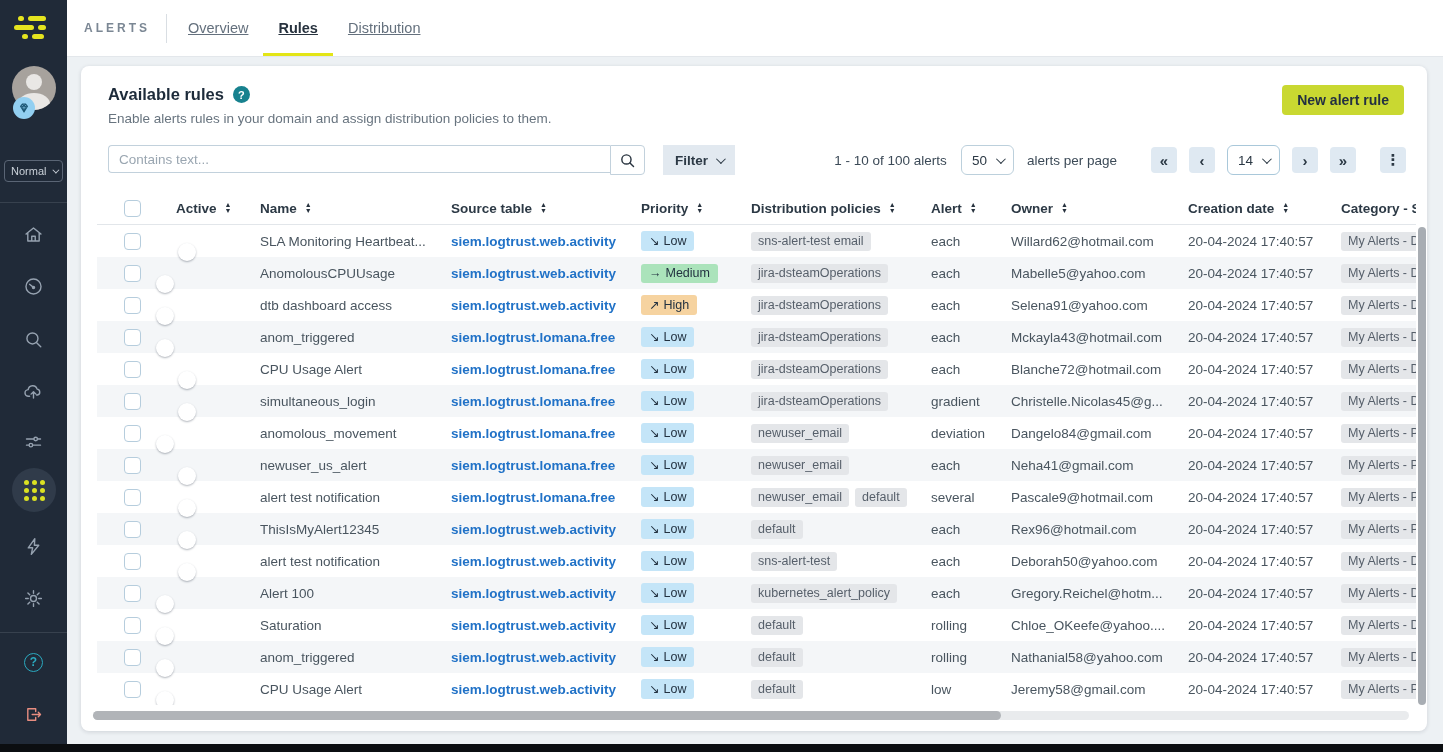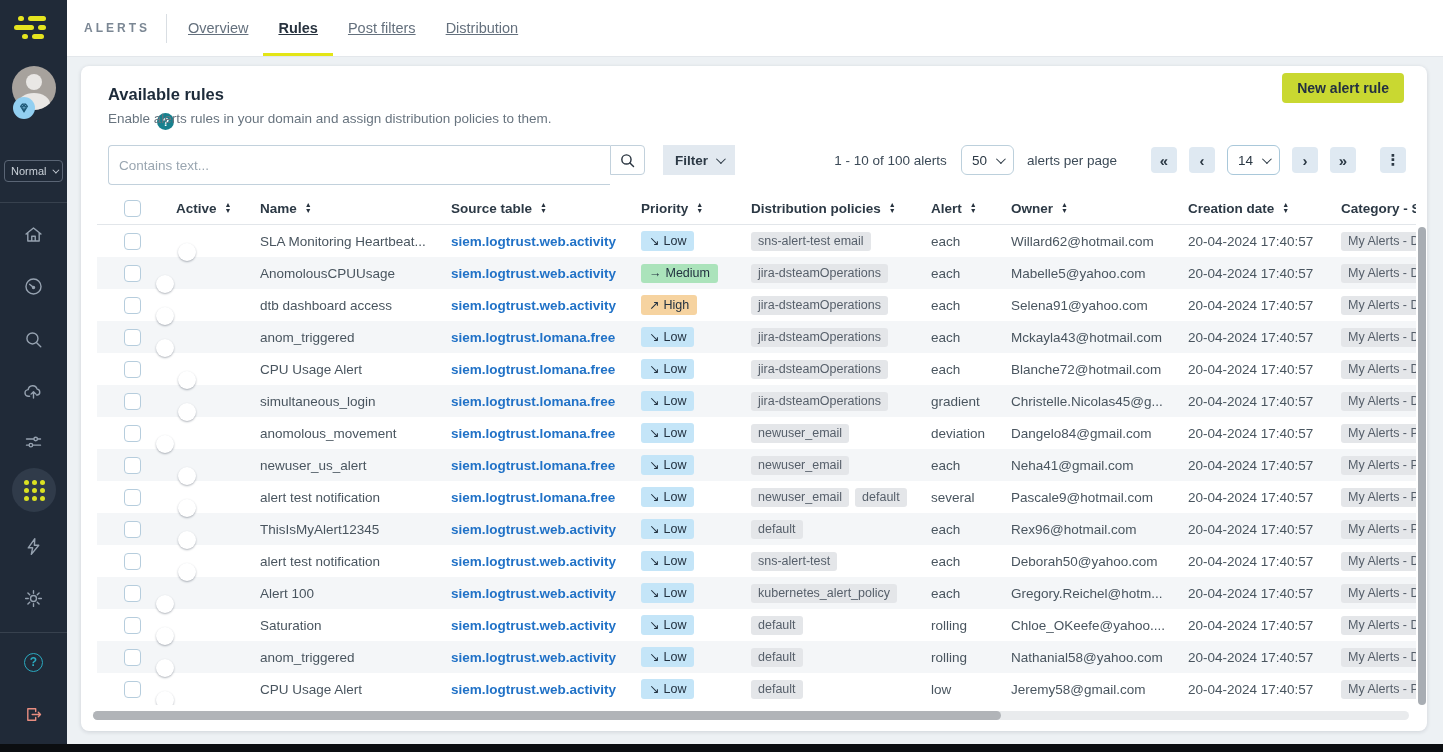--- a/index.html
+++ b/index.html
@@ -33,30 +33,30 @@
   
   .topbar { position:absolute; left:67px; top:0; right:0; height:57px; background:#ffffff; border-bottom:1px solid #e3e7eb; display:flex; align-items:stretch; z-index:4; }
   .section-label { display:flex; align-items:center; margin-left:17px; font-size:12px; font-weight:bold; letter-spacing:3px; color:#7b8794; }
   .topbar-divider { width:1px; background:#d9dee3; margin:14px 0 13px 16px; }
   .tabs { display:flex; align-items:stretch; margin-left:6px; }
   .tab { display:flex; align-items:center; padding:0 15px; font-size:14.5px; color:#64707d; cursor:pointer; border-bottom:3px solid transparent; padding-top:3px;text-decoration:underline; }
   .tab.active { color:#27323e; font-weight:bold; border-bottom-color:#e3e516; }
 
   
   .card { position:absolute; left:81px; top:66px; width:1346px; height:665px; background:#ffffff; border-radius:8px; box-shadow:0 1px 4px rgba(20,30,50,.14); }
-  .card-title-row { position:absolute; left:27px; top:19px; display:flex; align-items:center; gap:9px;flex-direction:column; }
+  .card-title-row { position:absolute; left:27px; top:19px; display:flex; align-items:center; gap:9px; }
   .card-title { font-size:16.5px; font-weight:bold; color:#1d2b3a; }
   .help-badge { width:17px; height:17px; border-radius:50%; background:#17818e; color:#fff; font-size:11px; font-weight:bold; display:flex; align-items:center; justify-content:center; }
   .card-subtitle { position:absolute; left:27px; top:45px; font-size:13.5px; color:#68747f; }
-  .new-alert-btn { position:absolute; right:23px; top:7px; height:30px; background:#c9d831; border:none; border-radius:4px; color:#233041; font-weight:bold; font-size:14px; padding:0 15px; font-family:inherit; cursor:pointer; }
+  .new-alert-btn { position:absolute; right:23px; top:19px; height:30px; background:#c9d831; border:none; border-radius:4px; color:#233041; font-weight:bold; font-size:14px; padding:0 15px; font-family:inherit; cursor:pointer; }
 
   
   .toolbar { position:absolute; left:0; right:0; top:79px; height:30px; display:flex; align-items:center; padding:0 21px 0 27px; }
   .search-wrap { display:flex; height:30px; }
-  .search-input { width:502px; height:40px; border:1px solid #c2d1dc; border-right:none; border-radius:4px 0 0 4px; padding:7px 10px; font-size:13.5px; color:#44505c; font-family:inherit; }
+  .search-input { width:502px; height:22px; border:1px solid #c2d1dc; border-right:none; border-radius:4px 0 0 4px; padding:13px 10px; font-size:13.5px; color:#44505c; font-family:inherit; }
   .search-input::placeholder { color:#9aa6b1; }
   .search-btn { width:35px; height:30px; border:1px solid #c2d1dc; border-radius:0 4px 4px 0; background:#fff; display:flex; align-items:center; justify-content:center; cursor:pointer; }
   .search-btn svg { width:17px; height:17px; stroke:#27323e; fill:none; stroke-width:2; stroke-linecap:round; }
   .filter-btn { margin-left:18px; height:30px; background:#e2e9f0; border:none; border-radius:0; padding:0 12px; display:flex; align-items:center; gap:8px; font-size:13.5px; font-weight:bold; color:#2c3945; font-family:inherit; cursor:pointer; }
   .chev { width:7px; height:7px; border-right:1.8px solid #2c3945; border-bottom:1.8px solid #2c3945; transform:rotate(45deg) translateY(-2px); }
   .chev.sm { width:5px; height:5px; border-color:#c9d0d8; }
   .toolbar-right { margin-left:auto; display:flex; align-items:center; }
   .range-text { font-size:13.5px; color:#3c4a57; margin-right:14px;margin-left:24px; }
   .mini-select { height:30px; background:#fff; border:1px solid #bcd0dc; border-radius:6px; display:flex; align-items:center; gap:9px; padding:0 10px; font-size:13.5px; color:#2c3945; cursor:pointer; }
   .per-page-label { font-size:13.5px; color:#3c4a57; margin:0 22px 0 13px; }
@@ -189,21 +189,20 @@
         </svg>
     </div>
   </div>
 
   <div class="topbar">
     <div class="section-label">ALERTS</div>
     <div class="topbar-divider"></div>
     <div class="tabs">
         <div class="tab">Overview</div>
         <div class="tab active">Rules</div>
-        <div class="tab">Post filters</div>
         <div class="tab">Distribution</div>
       </div>
   </div>
 
   <div class="card">
     <div class="card-title-row">
       <span class="card-title">Available rules</span>
       <span class="help-badge">?</span>
     </div>
     <div class="card-subtitle">Enable alerts rules in your domain and assign distribution policies to them.</div>

